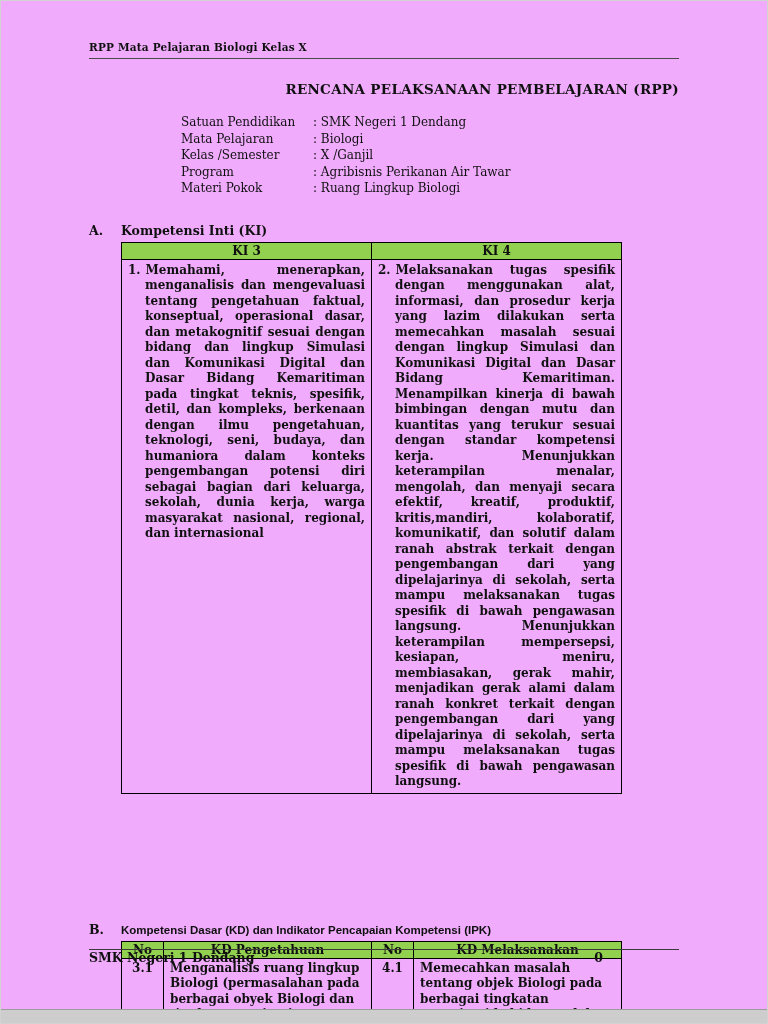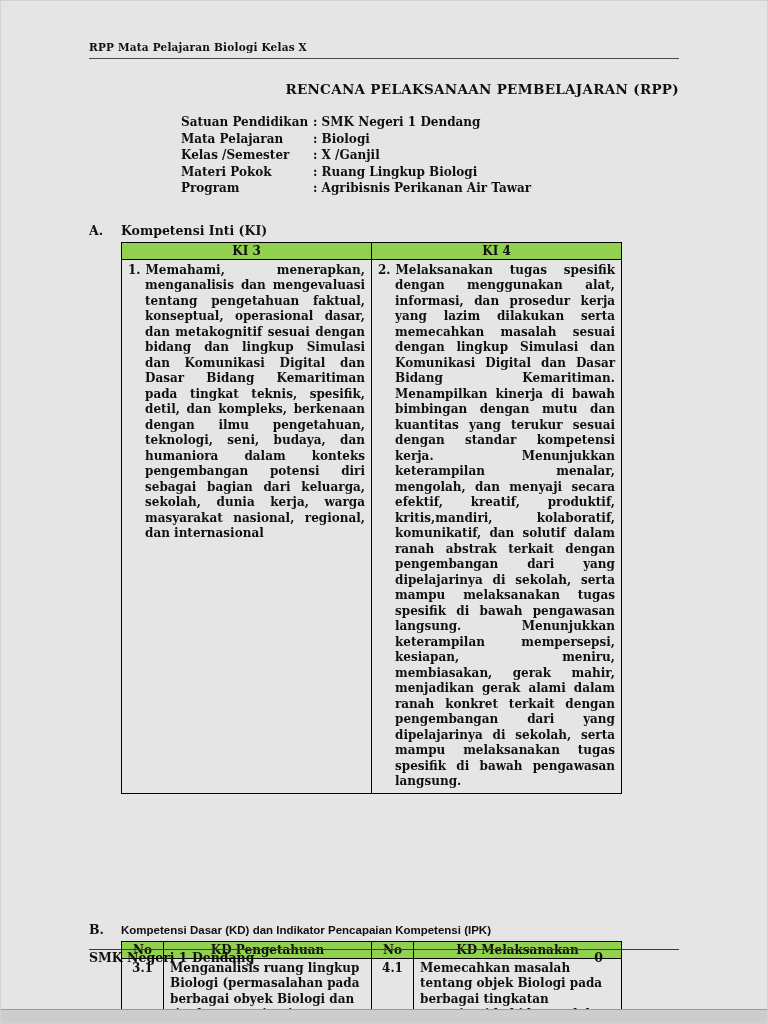--- a/index.html
+++ b/index.html
@@ -1,35 +1,35 @@
 <!DOCTYPE html>
 <html><head>
 <meta charset="utf-8">
 <style>
   * { margin:0; padding:0; box-sizing:border-box; }
   html, body { background:#ffffff; }
   body { font-family:"DejaVu Serif","Liberation Serif",serif; color:#101010; }
 
   .page {
     position:relative; width:768px; height:1024px; margin:0 auto;
-    background:#e5e5e5; border:1px solid #d2d2d2; overflow:hidden;
+    background:#f0abfc; border:1px solid #d2d2d2; overflow:hidden;
   }
   .content { padding:40px 88px 0 88px; }
 
   .doc-header {
     font-size:10.5px; font-weight:bold; letter-spacing:0.2px;
     padding-bottom:5px; border-bottom:1px solid #4a4a4a;
   }
 
   .title {
     text-align:right; font-size:13.5px; font-weight:bold;
     margin-top:22px; letter-spacing:0.3px;
   }
 
-  .meta { margin-top:17px; margin-left:92px; font-size:12px; font-weight:bold; }
+  .meta { margin-top:17px; margin-left:92px; font-size:12px; font-weight:normal; }
   .meta-row { display:flex; line-height:16.5px; }
   .meta-label { width:132px; flex:none; }
 
   .section-heading { display:flex; font-size:12.5px; font-weight:bold; align-items:baseline; }
   .sec-a { margin-top:26px; }
   .sec-b { margin-top:128px; }
   .sec-label { width:32px; flex:none; }
   .sec-b .sec-title { font-family:"Liberation Sans",sans-serif; font-size:11.5px; }
 
   table { border-collapse:collapse; margin-left:32px; width:500px; margin-top:4px; table-layout:fixed;padding-left:9px; }
@@ -76,26 +76,26 @@
       </div>
       <div class="meta-row">
         <span class="meta-label">Mata Pelajaran</span>
         <span class="meta-value">: Biologi</span>
       </div>
       <div class="meta-row">
         <span class="meta-label">Kelas /Semester</span>
         <span class="meta-value">: X  /Ganjil</span>
       </div>
       <div class="meta-row">
+        <span class="meta-label">Program</span>
+        <span class="meta-value">: Agribisnis Perikanan Air Tawar</span>
+      </div>
+      <div class="meta-row">
         <span class="meta-label">Materi Pokok</span>
         <span class="meta-value">: Ruang Lingkup Biologi</span>
-      </div>
-      <div class="meta-row">
-        <span class="meta-label">Program</span>
-        <span class="meta-value">: Agribisnis Perikanan Air Tawar</span>
       </div>
     </div>
 
     <div class="sec-a">
       <div class="section-heading">
         <span class="sec-label">A.</span>
         <span class="sec-title">Kompetensi Inti (KI)</span>
       </div>
 
       <table class="ki-table">

